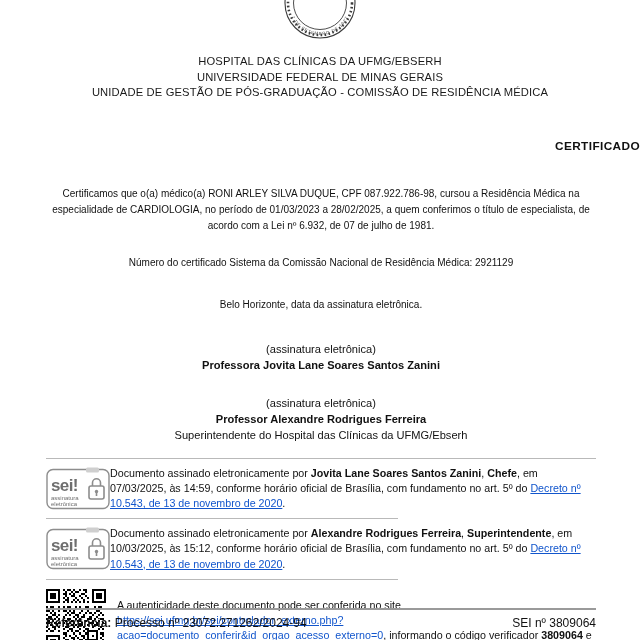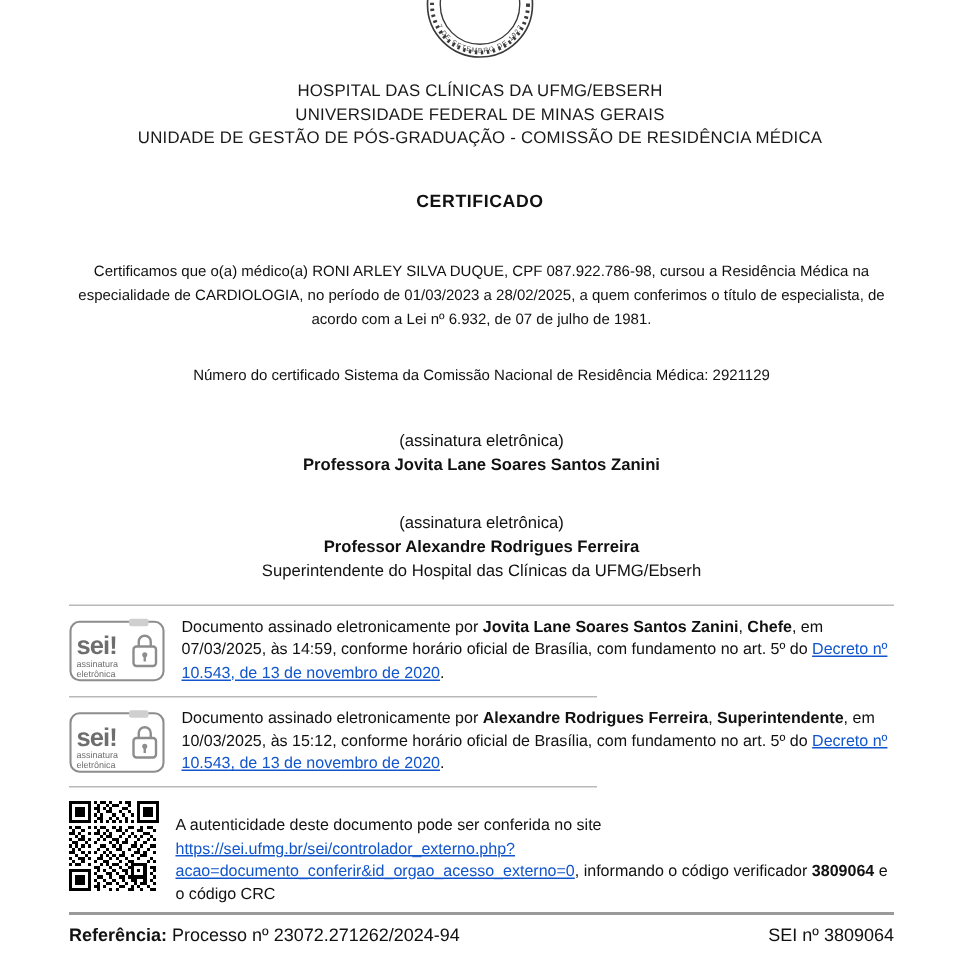--- a/index.html
+++ b/index.html
@@ -47,24 +47,24 @@
     line-height: 15.5px;
   }
   .header div {
     font-size: 11.2px;
     letter-spacing: 0.15px;
     color: #1a1a1a;
   }
 
   
   .doc-title {
-    text-align: center;
+    text-align: right;
     font-weight: bold;
     font-size: 11.8px;
-    margin-top: 26px;
+    margin-top: 38px;
     letter-spacing: 0.4px;
   }
 
   
   .body-block {
     margin: 0 44px 0 46px;
   }
   .para {
     font-size: 10px;
     line-height: 16.4px;
@@ -95,21 +95,20 @@
     height: 1px;
     background: #b9b9b9;
     width: 100%;
     margin: 0;
   }
   .sei-sep.short { width: 64%; }
   .sei-row {
     display: flex;
     align-items: flex-start;
     padding: 7px 0 7px 0;
-    gap: 11px;
   }
   .sei-stamp {
     flex: 0 0 auto;
     width: 64px;
     height: 43px;
     margin-top: 1px;
   }
   .sei-stamp svg { display: block; }
   .sei-text {
     font-size: 10.7px;
@@ -206,20 +205,21 @@
     <div>HOSPITAL DAS CLÍNICAS DA UFMG/EBSERH</div>
     <div>UNIVERSIDADE FEDERAL DE MINAS GERAIS</div>
     <div>UNIDADE DE GESTÃO DE PÓS-GRADUAÇÃO - COMISSÃO DE RESIDÊNCIA MÉDICA</div>
   </div>
 
   <div class="doc-title">CERTIFICADO</div>
 
   <div class="body-block">
     <div class="para para-main">Certificamos que o(a) médico(a) RONI ARLEY SILVA DUQUE, CPF 087.922.786-98, cursou a Residência Médica na especialidade de CARDIOLOGIA, no período de 01/03/2023 a 28/02/2025, a quem conferimos o título de especialista, de acordo com a Lei nº 6.932, de 07 de julho de 1981.</div>
     <div class="para para-num">Número do certificado Sistema da Comissão Nacional de Residência Médica: 2921129</div>
+    <div class="para para-city">Belo Horizonte, data da assinatura eletrônica.</div>
 
     <div class="sig-block sig-1">
       <div class="sig-label">(assinatura eletrônica)</div>
       <div class="sig-name">Professora Jovita Lane Soares Santos Zanini</div>
     </div>
 
     <div class="sig-block sig-2">
       <div class="sig-label">(assinatura eletrônica)</div>
       <div class="sig-name">Professor Alexandre Rodrigues Ferreira</div>
       <div class="sig-role">Superintendente do Hospital das Clínicas da UFMG/Ebserh</div>

